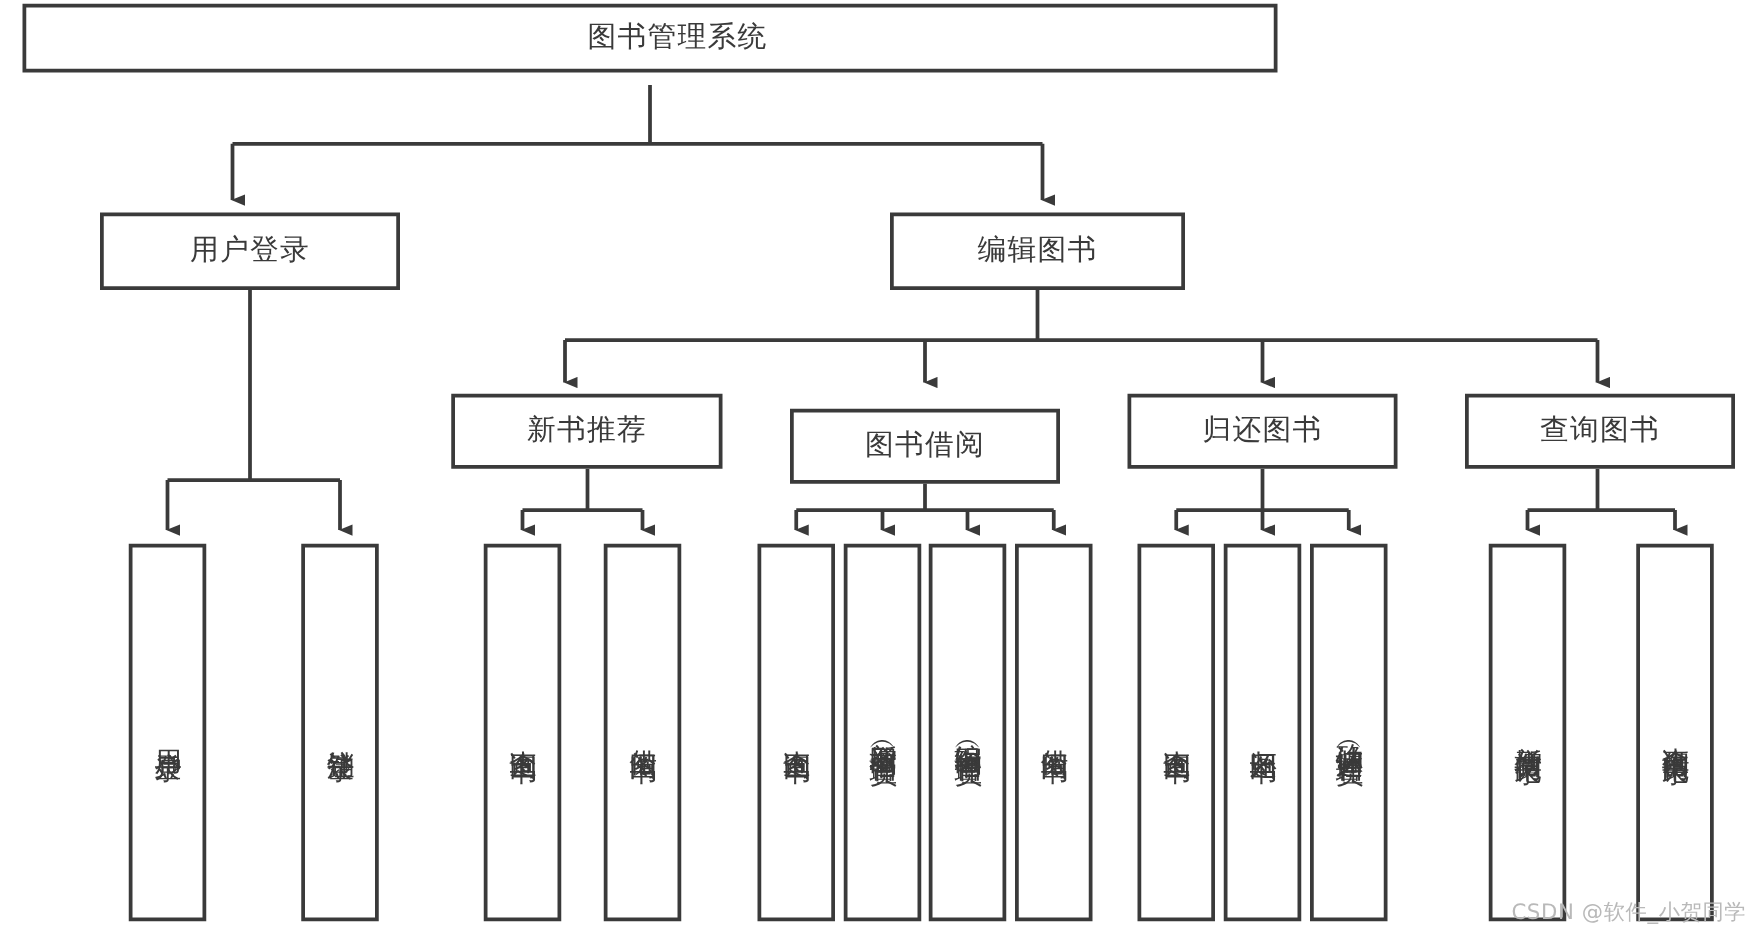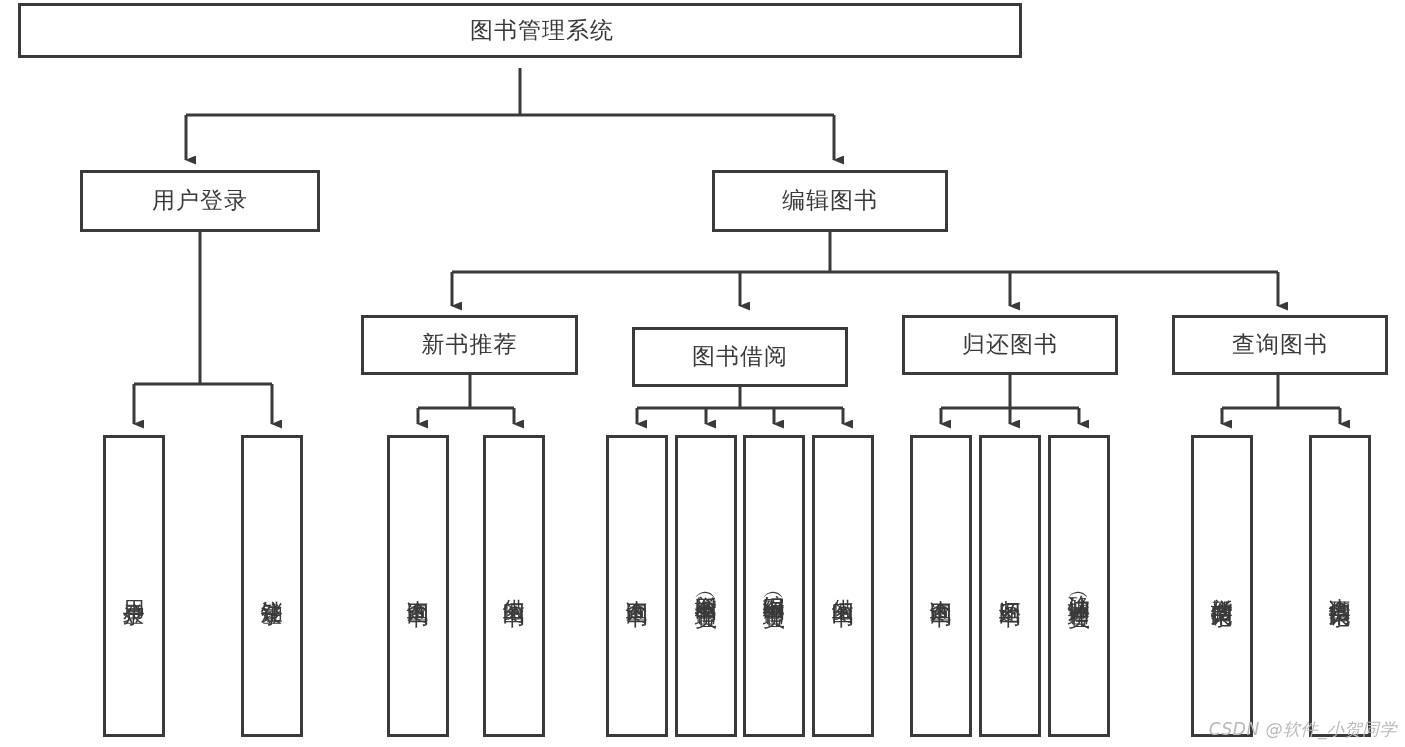--- a/index.html
+++ b/index.html
@@ -48,21 +48,20 @@
   }
   .watermark{
     position:absolute;
     right:8px;
     bottom:6px;
     font-size:17px;
     color:#b9b9b9;
     letter-spacing:0.5px;
     white-space:nowrap;
     user-select:none;
-    font-style:italic;
   }
 </style>
 </head>
 <body>
 
 <div id="stage">
 
   <svg class="wires" viewBox="0 0 1405 747" xmlns="http://www.w3.org/2000/svg">
     <defs>
       <marker id="arw" markerWidth="9" markerHeight="11" refX="4.5" refY="10" orient="auto" markerUnits="userSpaceOnUse">

